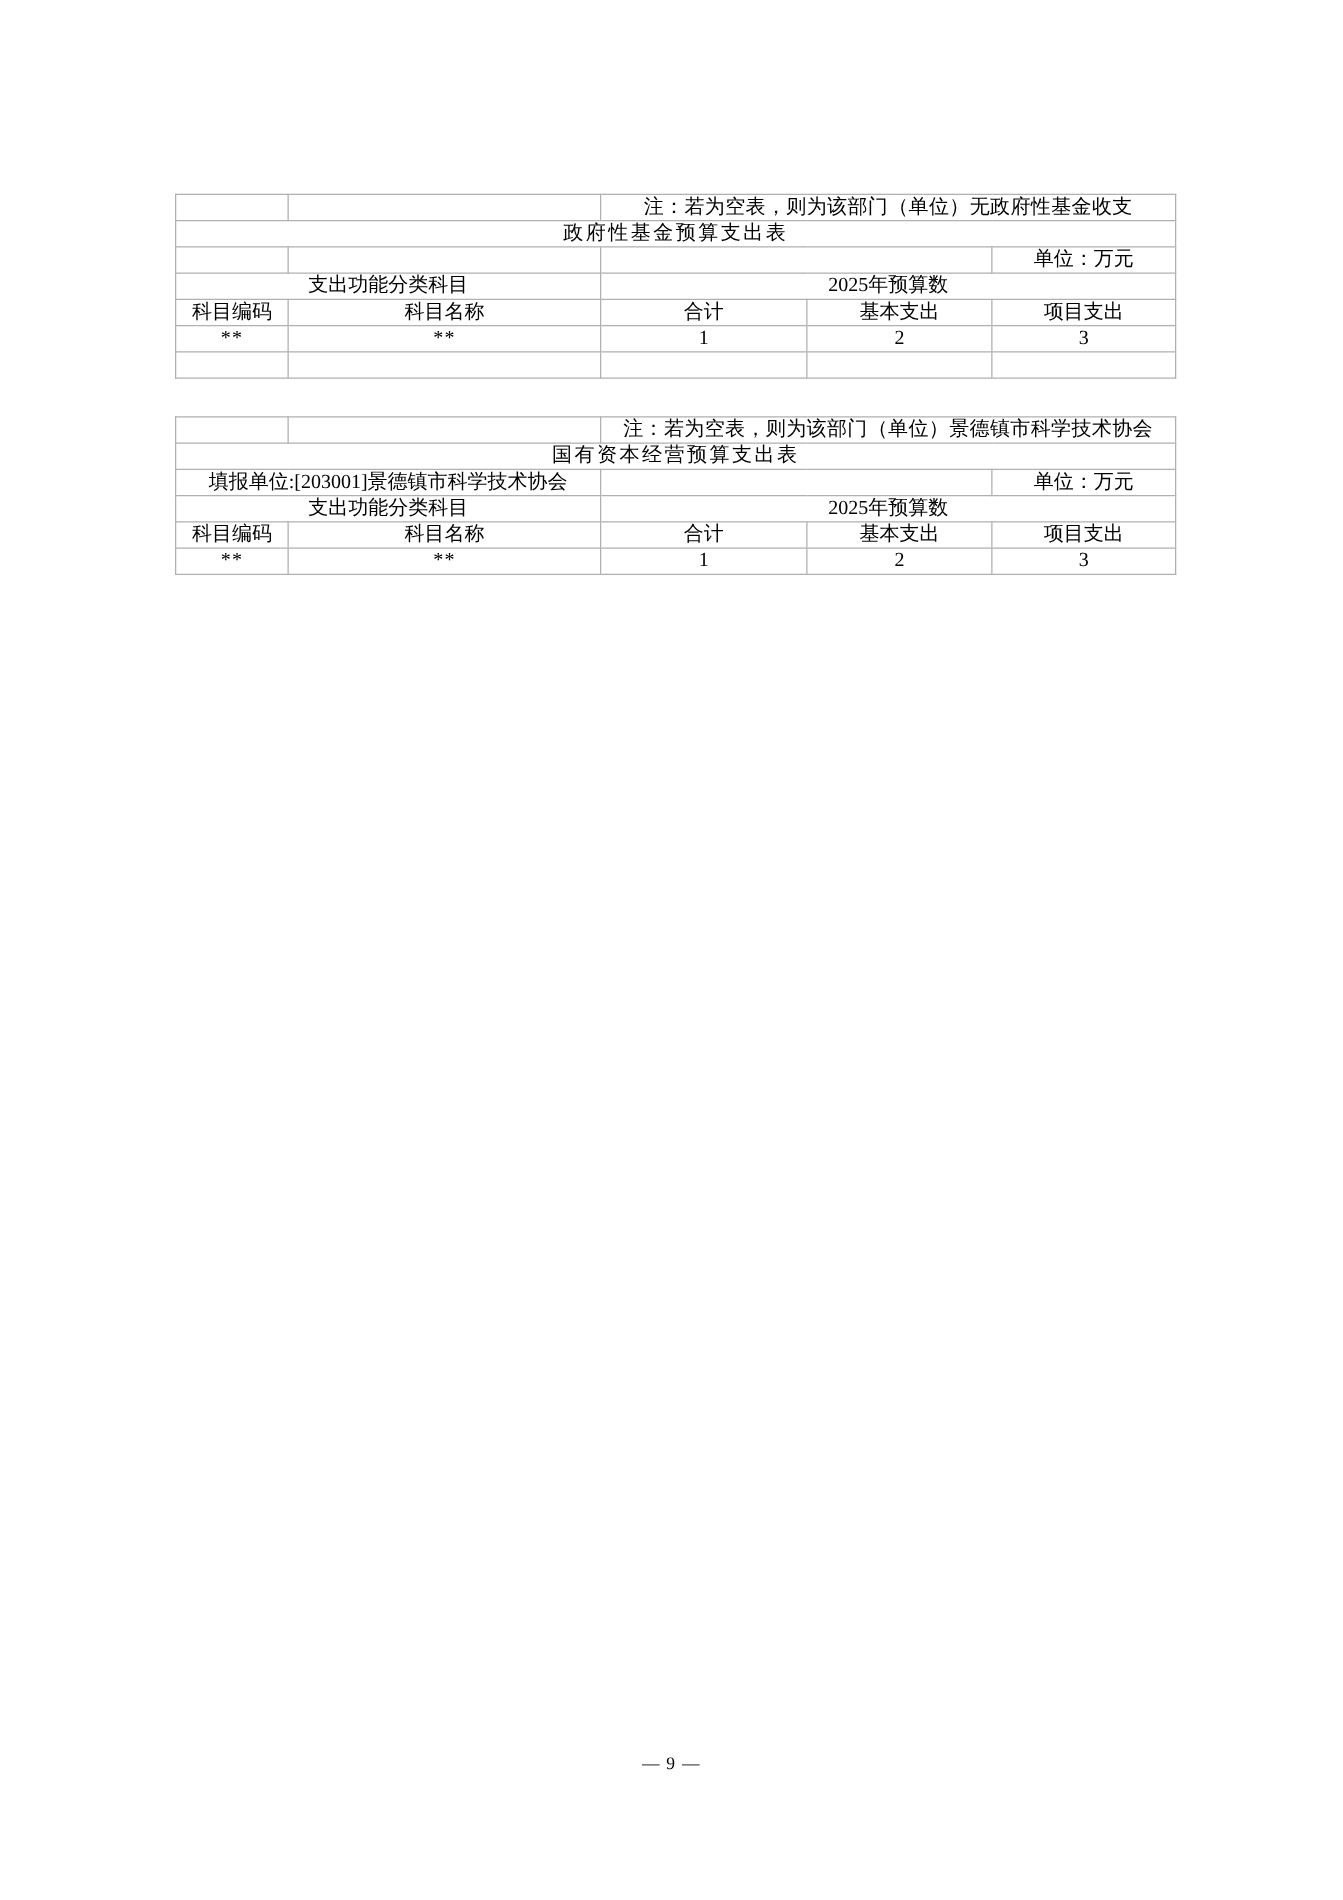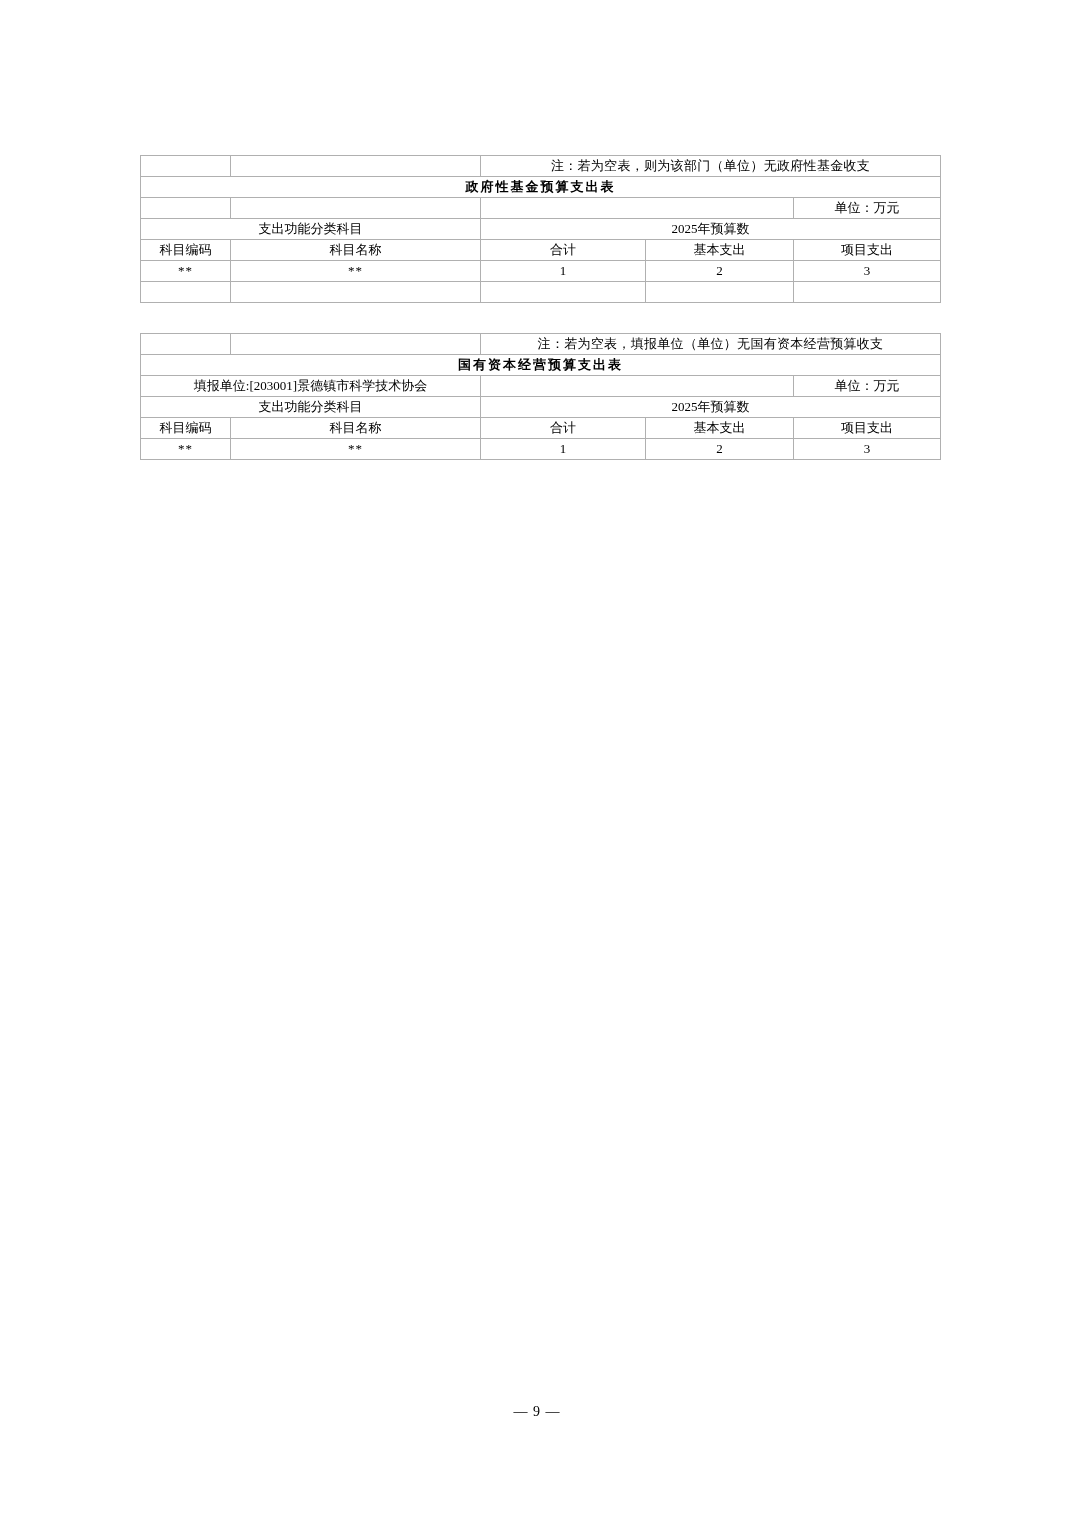--- a/index.html
+++ b/index.html
@@ -28,37 +28,37 @@
   }
   table.budget {
     border-collapse: collapse;
     width: 800px;
     table-layout: fixed;
   }
   table.budget td {
     border: 1px solid #b0b0b0;
     height: 20px;
     padding: 0 4px;
-    font-size: 13px;
+    font-size: 16px;
     line-height: 18px;
     text-align: center;
     vertical-align: middle;
     font-family: "Liberation Serif", serif;
     white-space: nowrap;
     overflow: hidden;
   }
   td.note {
     text-align: right;
     font-size: 12px;
     padding-right: 6px;
     letter-spacing: 0.3px;
   }
   td.title {
     font-size: 23px;
-    font-weight: bold;
+    font-weight: normal;
     text-align: center;
     height: 36px;
     line-height: 34px;
     letter-spacing: 2px;
   }
   td.unit {
     text-align: right;
     font-size: 12px;
     padding-right: 6px;
   }
@@ -156,21 +156,21 @@
         <col class="colcode">
           <col class="colname">
           <col class="coltotal">
           <col class="colbasic">
           <col class="colproj">
       </colgroup>
       <tbody>
         <tr>
           <td></td>
           <td></td>
-          <td class="note" colspan="3">注：若为空表，填报单位（单位）无国有资本经营预算收支</td>
+          <td class="note" colspan="3">注：若为空表，则为该部门（单位）景德镇市科学技术协会</td>
         </tr>
         <tr>
           <td class="title" colspan="5">国有资本经营预算支出表</td>
         </tr>
         <tr>
           <td class="org" colspan="2">填报单位:[203001]景德镇市科学技术协会</td>
           <td colspan="2"></td>
           <td class="unit">单位：万元</td>
         </tr>
         <tr>

